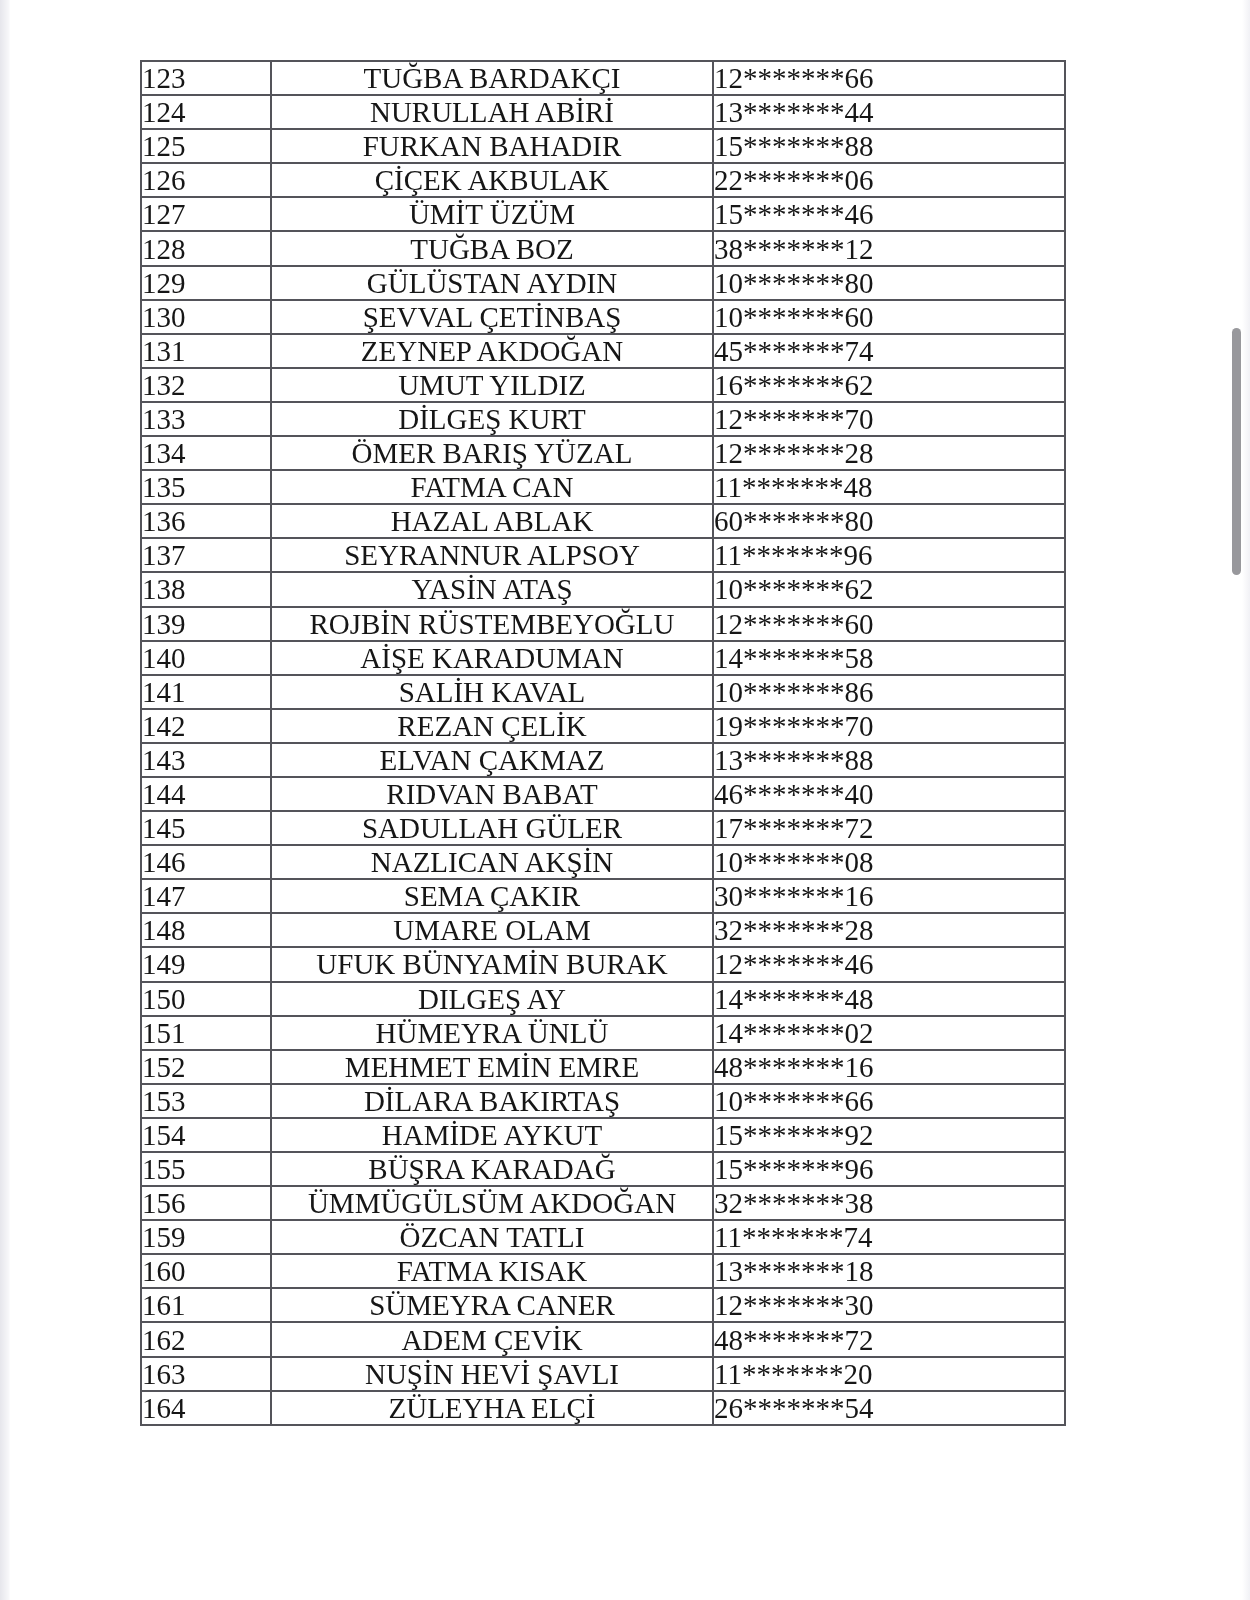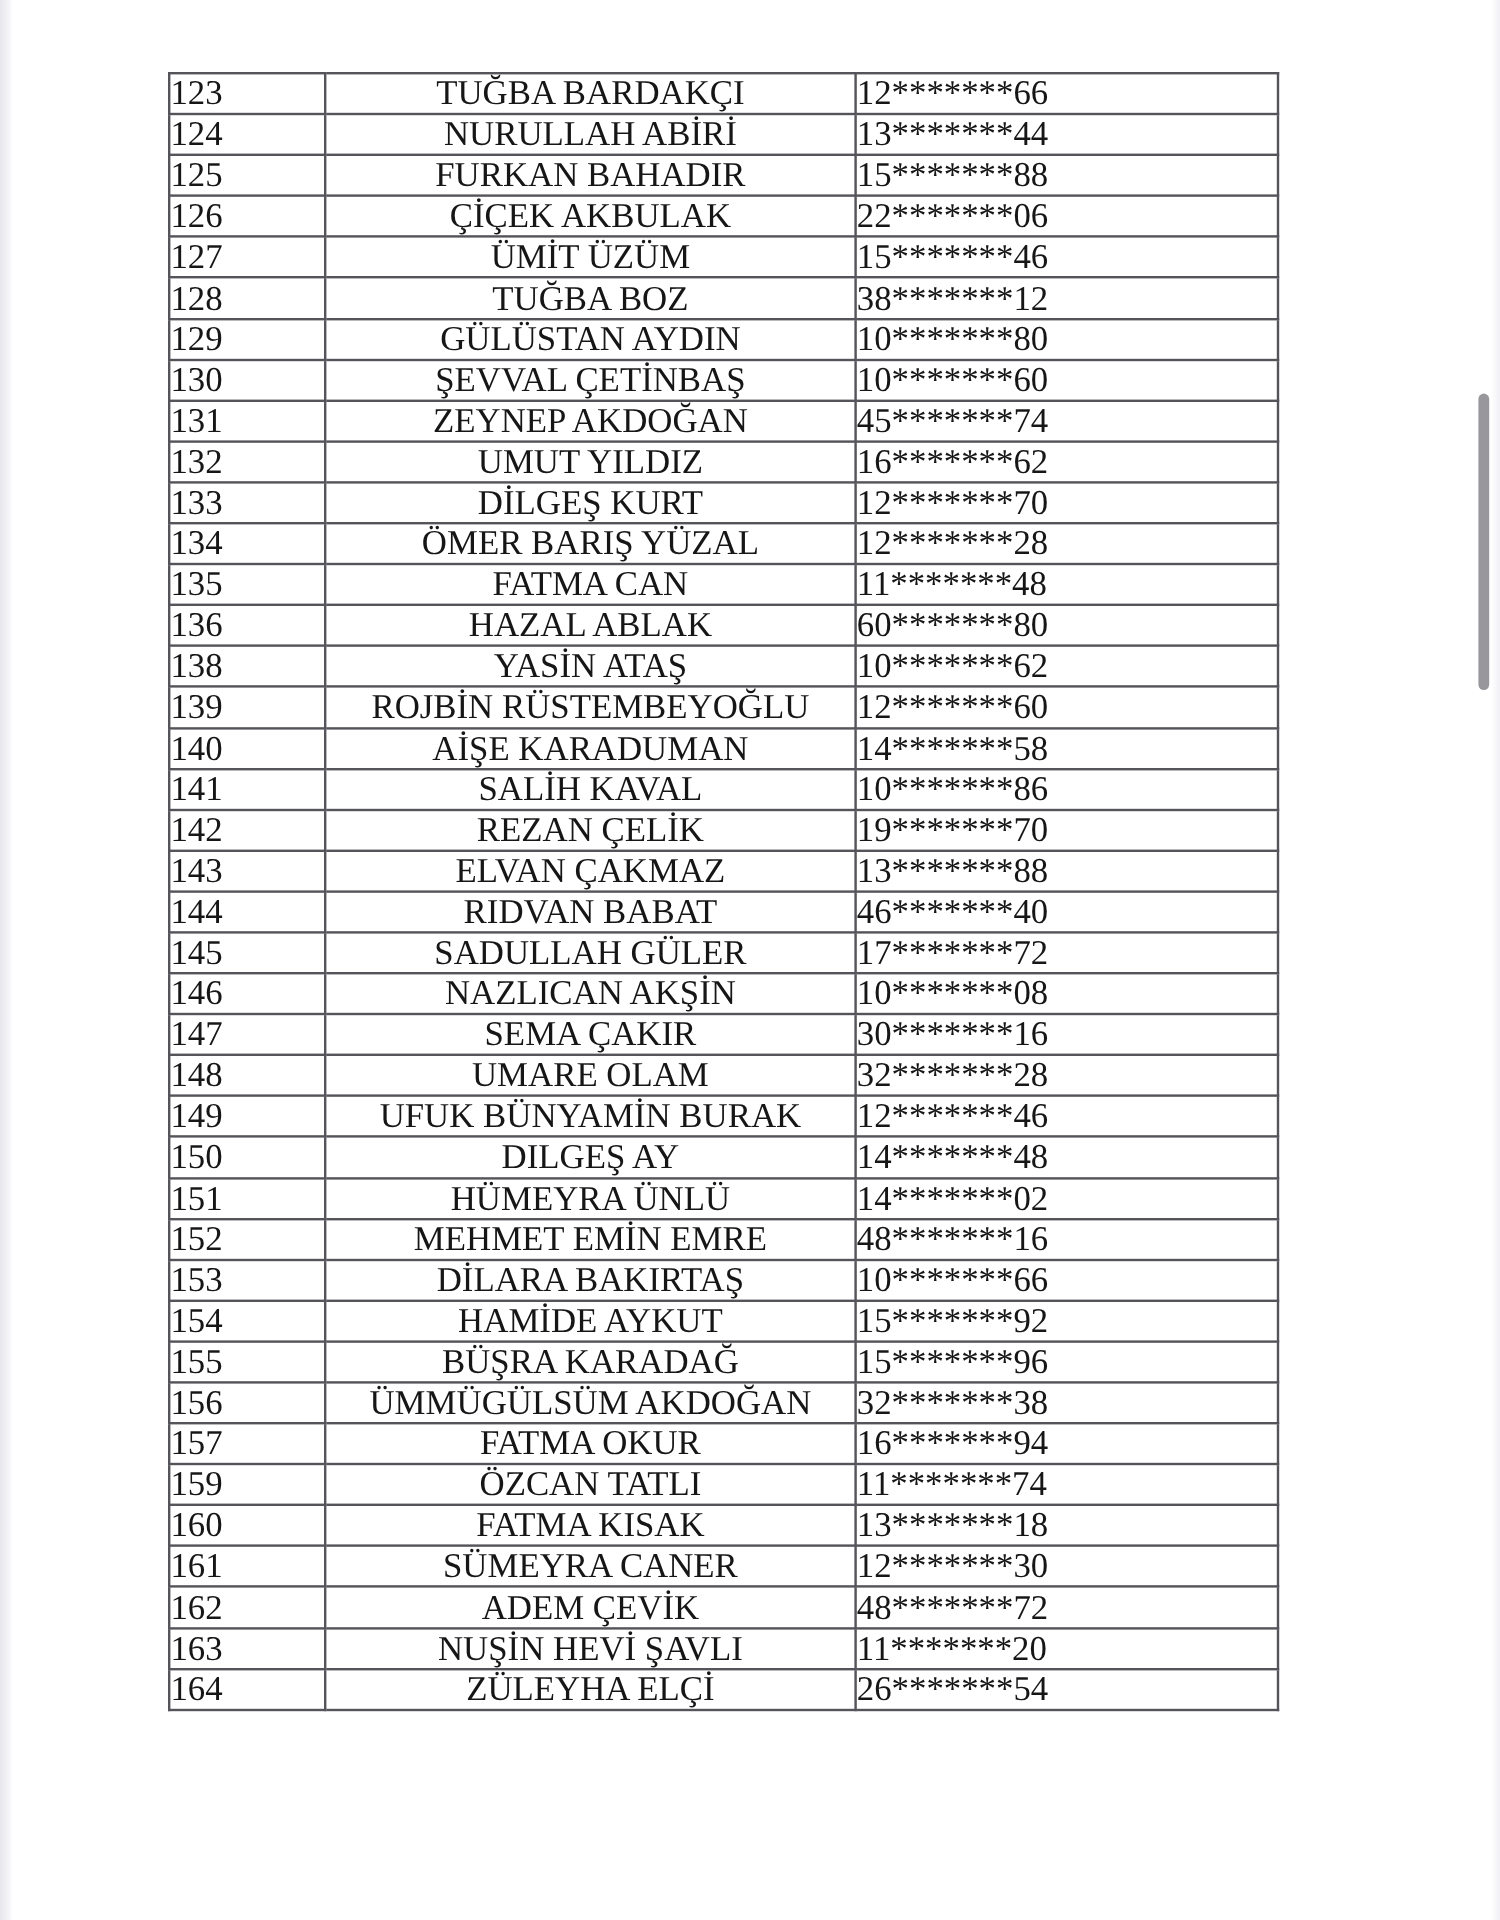--- a/index.html
+++ b/index.html
@@ -158,20 +158,25 @@
     <td class="c-name">FATMA CAN</td>
     <td class="c-id">11*******48</td>
   </tr>
 
   <tr>
     <td class="c-no">136</td>
     <td class="c-name">HAZAL ABLAK</td>
     <td class="c-id">60*******80</td>
   </tr>
 
+  <tr>
+    <td class="c-no">137</td>
+    <td class="c-name">SEYRANNUR ALPSOY</td>
+    <td class="c-id">11*******96</td>
+  </tr>
 
   <tr>
     <td class="c-no">138</td>
     <td class="c-name">YASİN ATAŞ</td>
     <td class="c-id">10*******62</td>
   </tr>
 
   <tr>
     <td class="c-no">139</td>
     <td class="c-name">ROJBİN RÜSTEMBEYOĞLU</td>
@@ -273,25 +278,20 @@
     <td class="c-name">BÜŞRA KARADAĞ</td>
     <td class="c-id">15*******96</td>
   </tr>
 
   <tr>
     <td class="c-no">156</td>
     <td class="c-name">ÜMMÜGÜLSÜM AKDOĞAN</td>
     <td class="c-id">32*******38</td>
   </tr>
 
-  <tr>
-    <td class="c-no">157</td>
-    <td class="c-name">FATMA OKUR</td>
-    <td class="c-id">16*******94</td>
-  </tr>
 
 
   <tr>
     <td class="c-no">159</td>
     <td class="c-name">ÖZCAN TATLI</td>
     <td class="c-id">11*******74</td>
   </tr>
 
   <tr>
     <td class="c-no">160</td>

